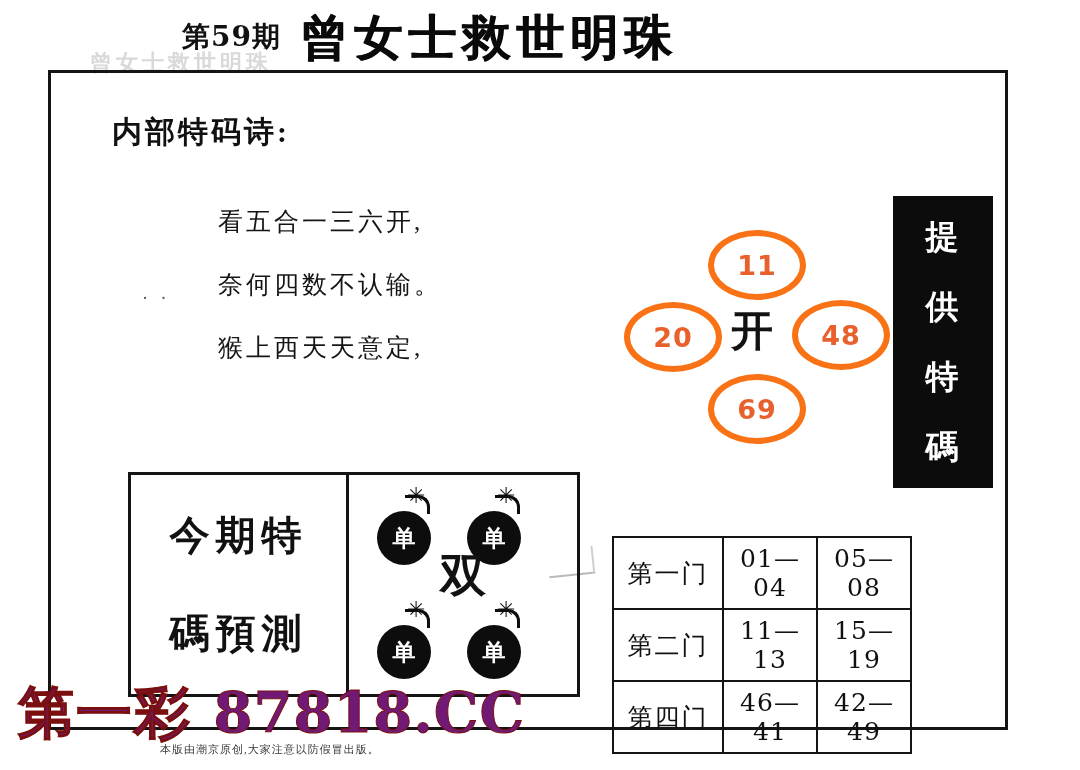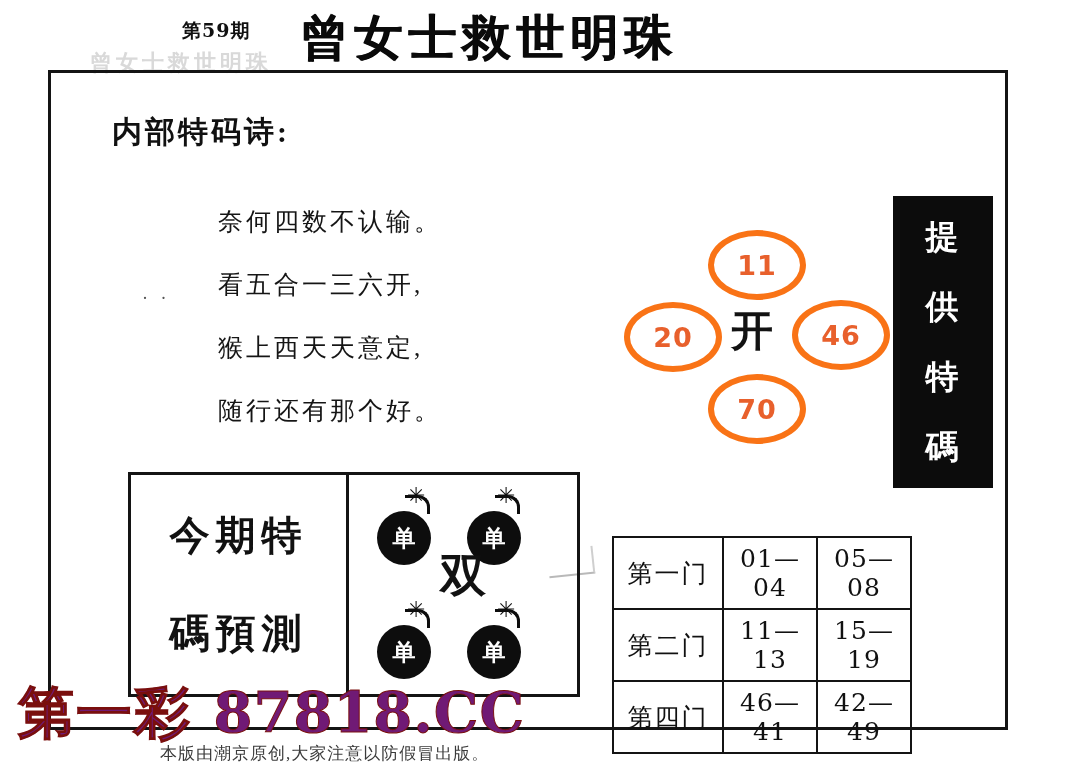--- a/index.html
+++ b/index.html
@@ -18,21 +18,21 @@
     position: absolute;
     left: 0; top: 0;
     width: 1080px;
     height: 770px;
   }
 
   
   .issue {
     position: absolute;
     left: 182px; top: 18px;
-    font-size: 19px;
+    font-size: 28px;
     font-weight: bold;
     letter-spacing: 1px;
     color: #111;
     font-family: "DejaVu Serif", serif;
   }
   .main-title {
     position: absolute;
     left: 300px; top: 6px;
     font-size: 48px;
     font-weight: bold;
@@ -276,21 +276,21 @@
   }
   .watermark .num {
     font-family: "DejaVu Serif", serif;
     letter-spacing: 1px;
   }
 
   
   .footer {
     position: absolute;
     left: 160px; top: 742px;
-    font-size: 17px;
+    font-size: 11px;
     color: #3a3a3a;
     letter-spacing: 1px;
   }
   .stray {
     position: absolute;
     left: 548px; top: 548px;
     width: 44px;
     height: 26px;
     border-bottom: 2px solid #b9b9b9;
     border-right: 2px solid #cfcfcf;
@@ -304,34 +304,33 @@
 
   <div class="ghost-text">曾女士救世明珠</div>
   <div class="issue">第59期</div>
   <div class="main-title">曾女士救世明珠</div>
 
   <div class="frame"></div>
 
   <div class="section-label">内部特码诗:</div>
 
   <div class="poem">
+    <div class="poem-line">看五合一三六开,</div>
     <div class="poem-line">奈何四数不认输。</div>
-    <div class="poem-line">看五合一三六开,</div>
     <div class="poem-line">猴上西天天意定,</div>
-    <div class="poem-line">随行还有那个好。</div>
   </div>
 
   <div class="dots">· ·</div>
 
   <div class="cluster">
     <div class="ball top">11</div>
     <div class="ball left">20</div>
     <div class="kai">开</div>
-    <div class="ball right">46</div>
-    <div class="ball bottom">70</div>
+    <div class="ball right">48</div>
+    <div class="ball bottom">69</div>
   </div>
 
   <div class="banner">
     <span>提</span>
     <span>供</span>
     <span>特</span>
     <span>碼</span>
   </div>
 
   <div class="stray"></div>

